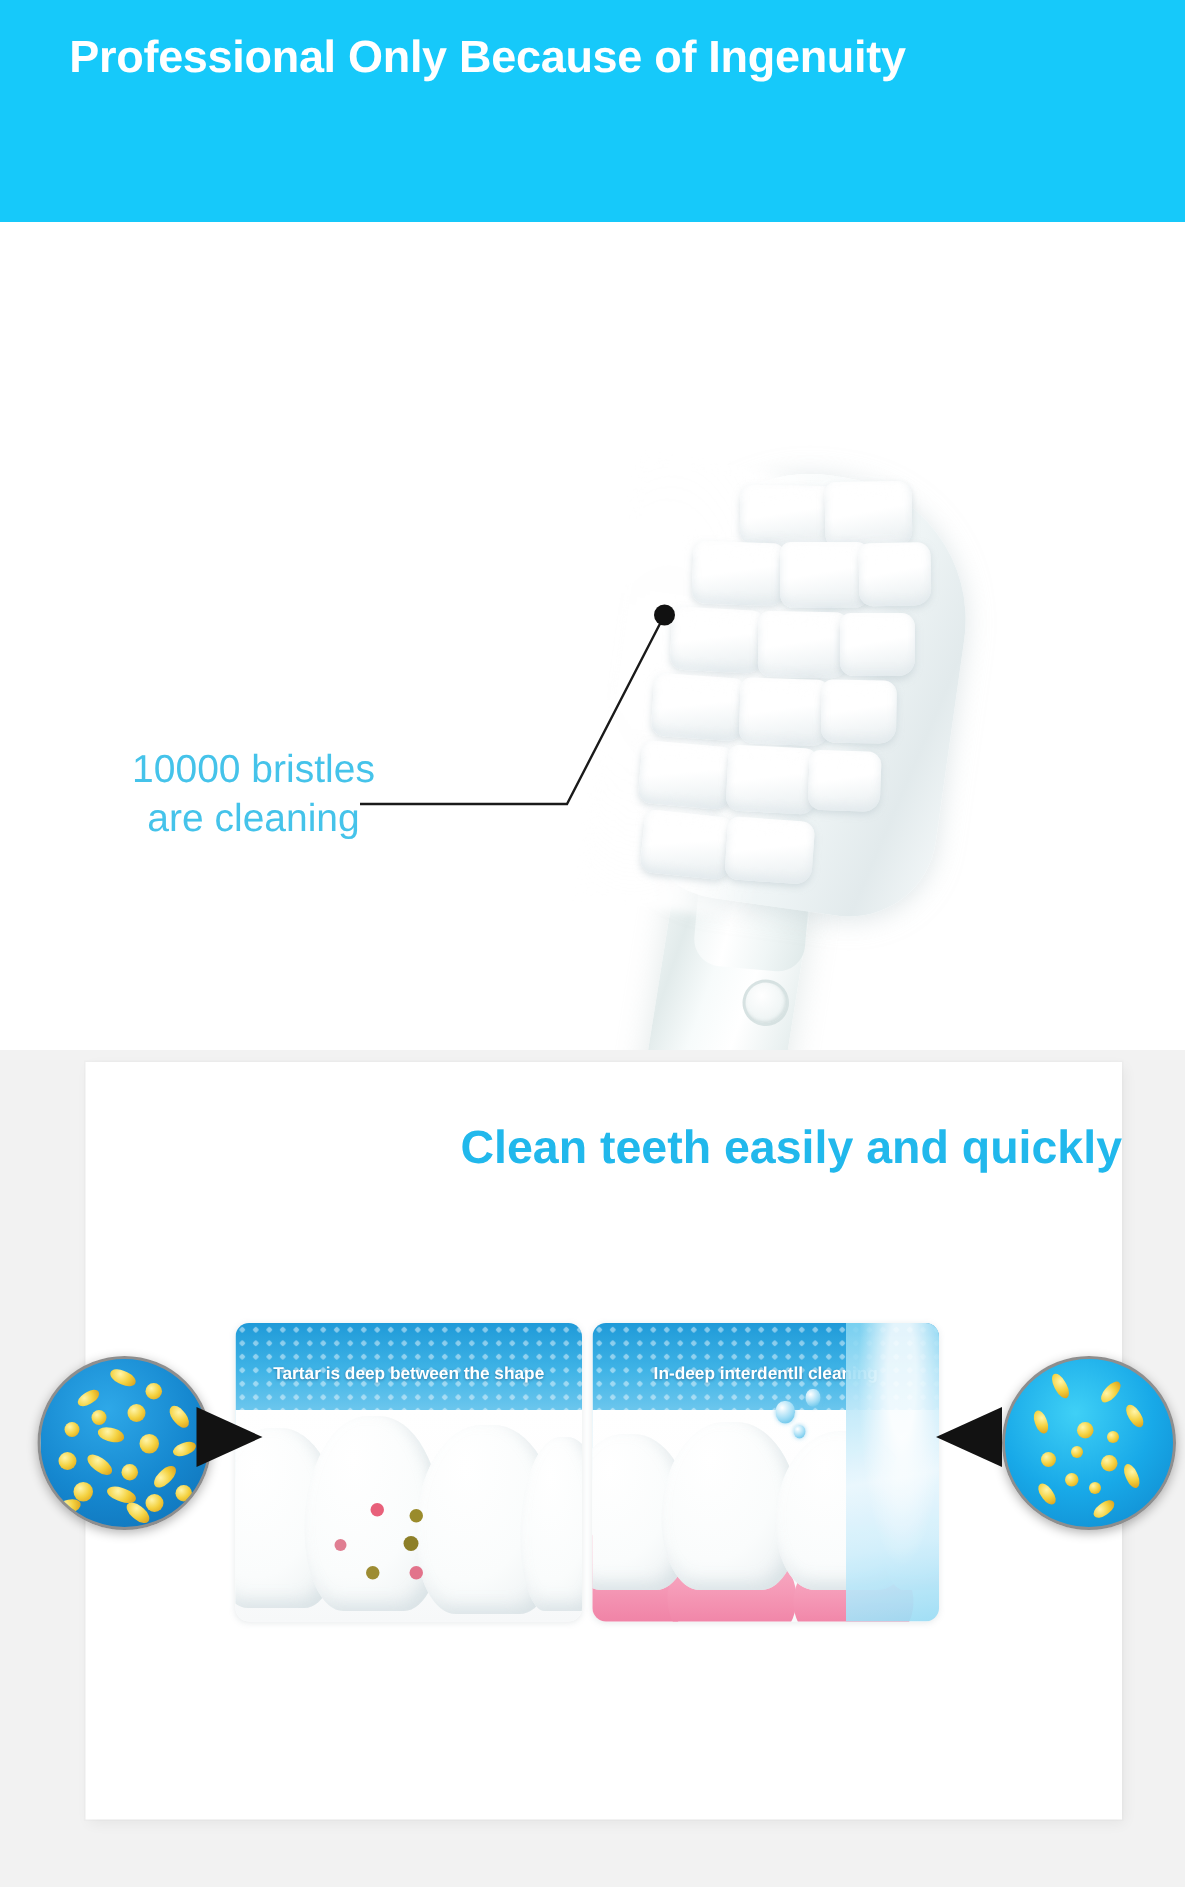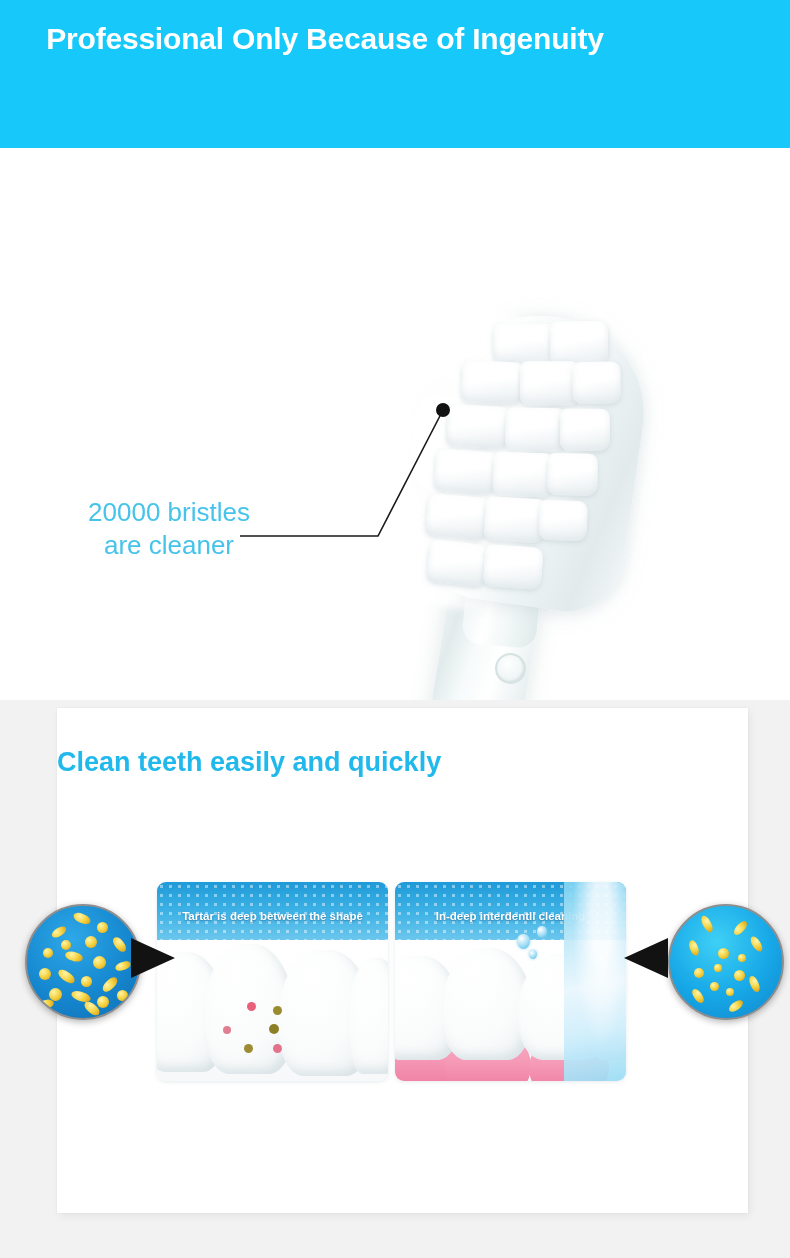--- a/index.html
+++ b/index.html
@@ -185,23 +185,23 @@
     width: 691px;
     height: 505px;
     background: #ffffff;
     box-shadow: 0 0 0 1px rgba(0,0,0,.015), 2px 3px 9px rgba(0,0,0,.06);
   }
   .card-title {
     position: absolute;
     left: 0;
     top: 39px;
     width: 691px;
-    text-align: left;
+    text-align: right;
     color: #21b8ec;
-    font-size: 27px;
+    font-size: 31px;
     font-weight: bold;
     font-family: "Liberation Sans", sans-serif;
   }
   .card-subtitle {
     position: absolute;
     left: 0;
     top: 86px;
     width: 691px;
     text-align: center;
     color: #4cc3e8;
@@ -365,22 +365,22 @@
     <div class="tuft" style="left:22px;  top:242px; width:60px; height:42px; transform:rotate(-2deg);"></div>
     <div class="tuft" style="left:78px;  top:238px; width:58px; height:42px; transform:rotate(-4deg);"></div>
   </div>
 
   <svg class="leader" viewBox="0 0 250 170" width="250" height="170">
     <polyline points="20,148 158,148 223,22" fill="none" stroke="#1a1a1a" stroke-width="1.6"></polyline>
     <circle cx="223" cy="22" r="7" fill="#111111"></circle>
   </svg>
 
   <div class="callout-text">
-    <div>20000 bristles</div>
-    <div>are cleaner</div>
+    <div>10000 bristles</div>
+    <div>are cleaning</div>
   </div>
 </div>
 
 <div class="card-backdrop"></div>
 
 <div class="card">
 
   <div class="card-title">Clean teeth easily and quickly</div>
 
 

